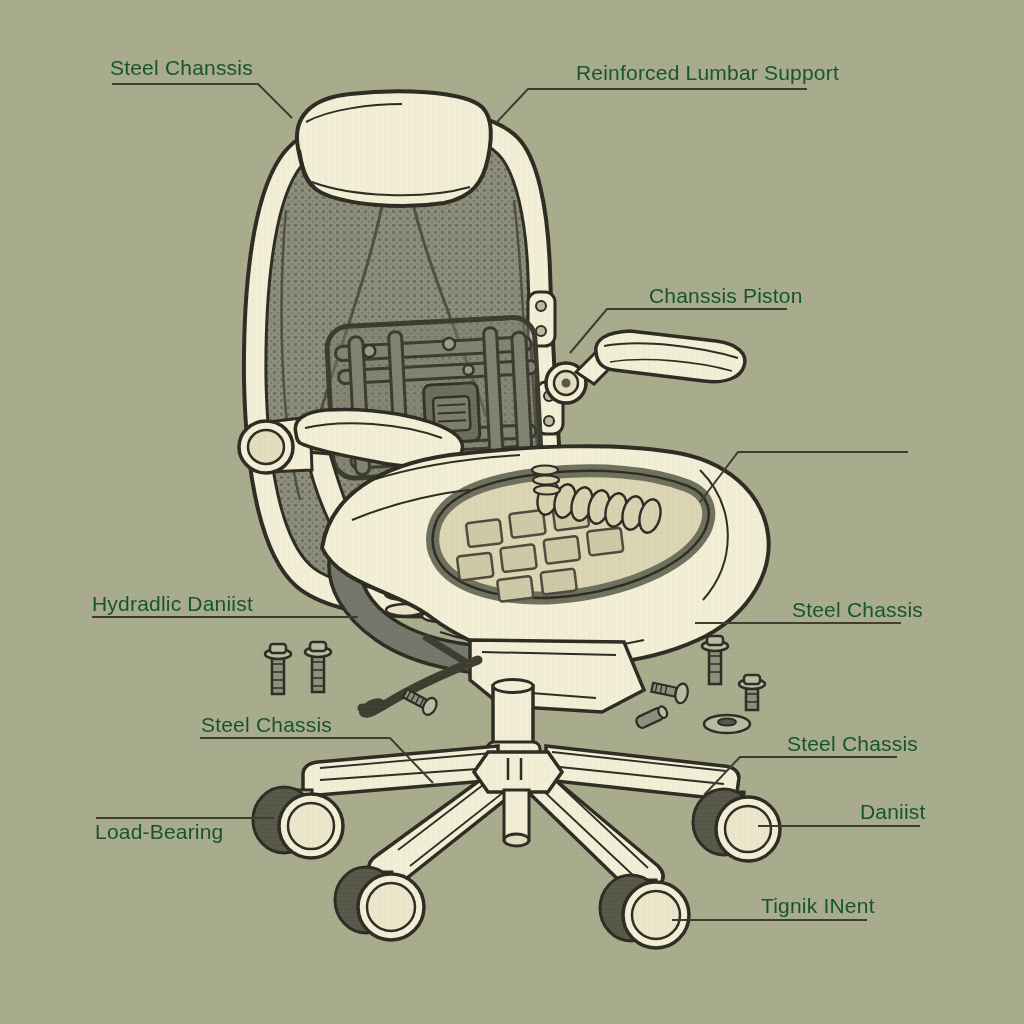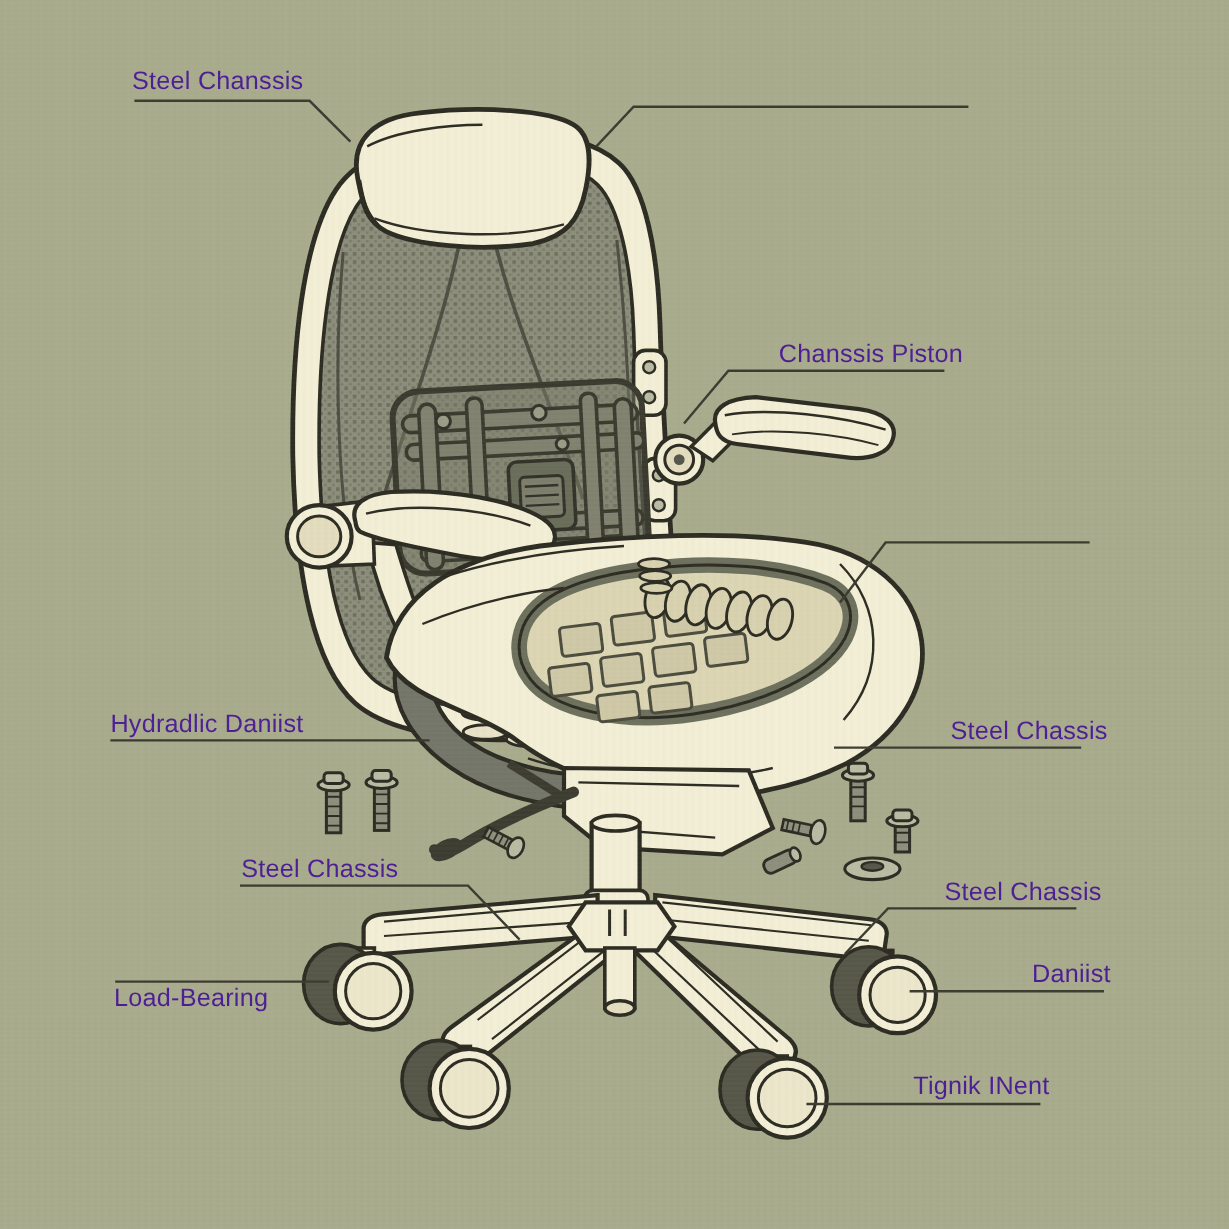--- a/index.html
+++ b/index.html
@@ -7,21 +7,21 @@
   body{width:1024px;height:1024px;overflow:hidden;background:#a9ab8d;position:relative;
        font-family:"Liberation Sans", sans-serif;}
   .stage{position:absolute;inset:0;width:1024px;height:1024px;
          background:#a9ab8d;}
   
   .stage::after{content:"";position:absolute;inset:0;pointer-events:none;opacity:.35;
     background:
       repeating-linear-gradient(0deg, rgba(255,255,250,.05) 0 2px, rgba(0,0,0,0) 2px 4px),
       repeating-linear-gradient(90deg, rgba(90,92,70,.05) 0 3px, rgba(0,0,0,0) 3px 6px);}
   svg.art{position:absolute;left:0;top:0;}
-  .label{position:absolute;color:#4c1d95;font-size:21px;line-height:1.15;
+  .label{position:absolute;color:#14532d;font-size:21px;line-height:1.15;
          letter-spacing:.2px;white-space:nowrap;}
 </style>
 </head>
 <body>
 
 <div class="stage">
 
 <svg class="art" width="1024" height="1024" viewBox="0 0 1024 1024">
   <defs>
     <pattern id="mesh" width="7" height="7" patternUnits="userSpaceOnUse">
@@ -290,20 +290,21 @@
     <path d="M901,623 L695,623"></path>
     <path d="M200,738 L390,738 L433,783"></path>
     <path d="M96,818 L274,818"></path>
     <path d="M897,757 L740,757 L704,795"></path>
     <path d="M920,826 L758,826"></path>
     <path d="M867,920 L672,920"></path>
   </g>
 </svg>
 
 <div class="label" style="left:110px;top:56px">Steel Chanssis</div>
+<div class="label" style="left:576px;top:61px">Reinforced Lumbar Support</div>
 <div class="label" style="left:649px;top:284px">Chanssis Piston</div>
 <div class="label" style="left:92px;top:592px">Hydradlic Daniist</div>
 <div class="label" style="left:792px;top:598px">Steel Chassis</div>
 <div class="label" style="left:201px;top:713px">Steel Chassis</div>
 <div class="label" style="left:95px;top:820px">Load-Bearing</div>
 <div class="label" style="left:787px;top:732px">Steel Chassis</div>
 <div class="label" style="left:860px;top:800px">Daniist</div>
 <div class="label" style="left:761px;top:894px">Tignik INent</div>
 
 </div>

